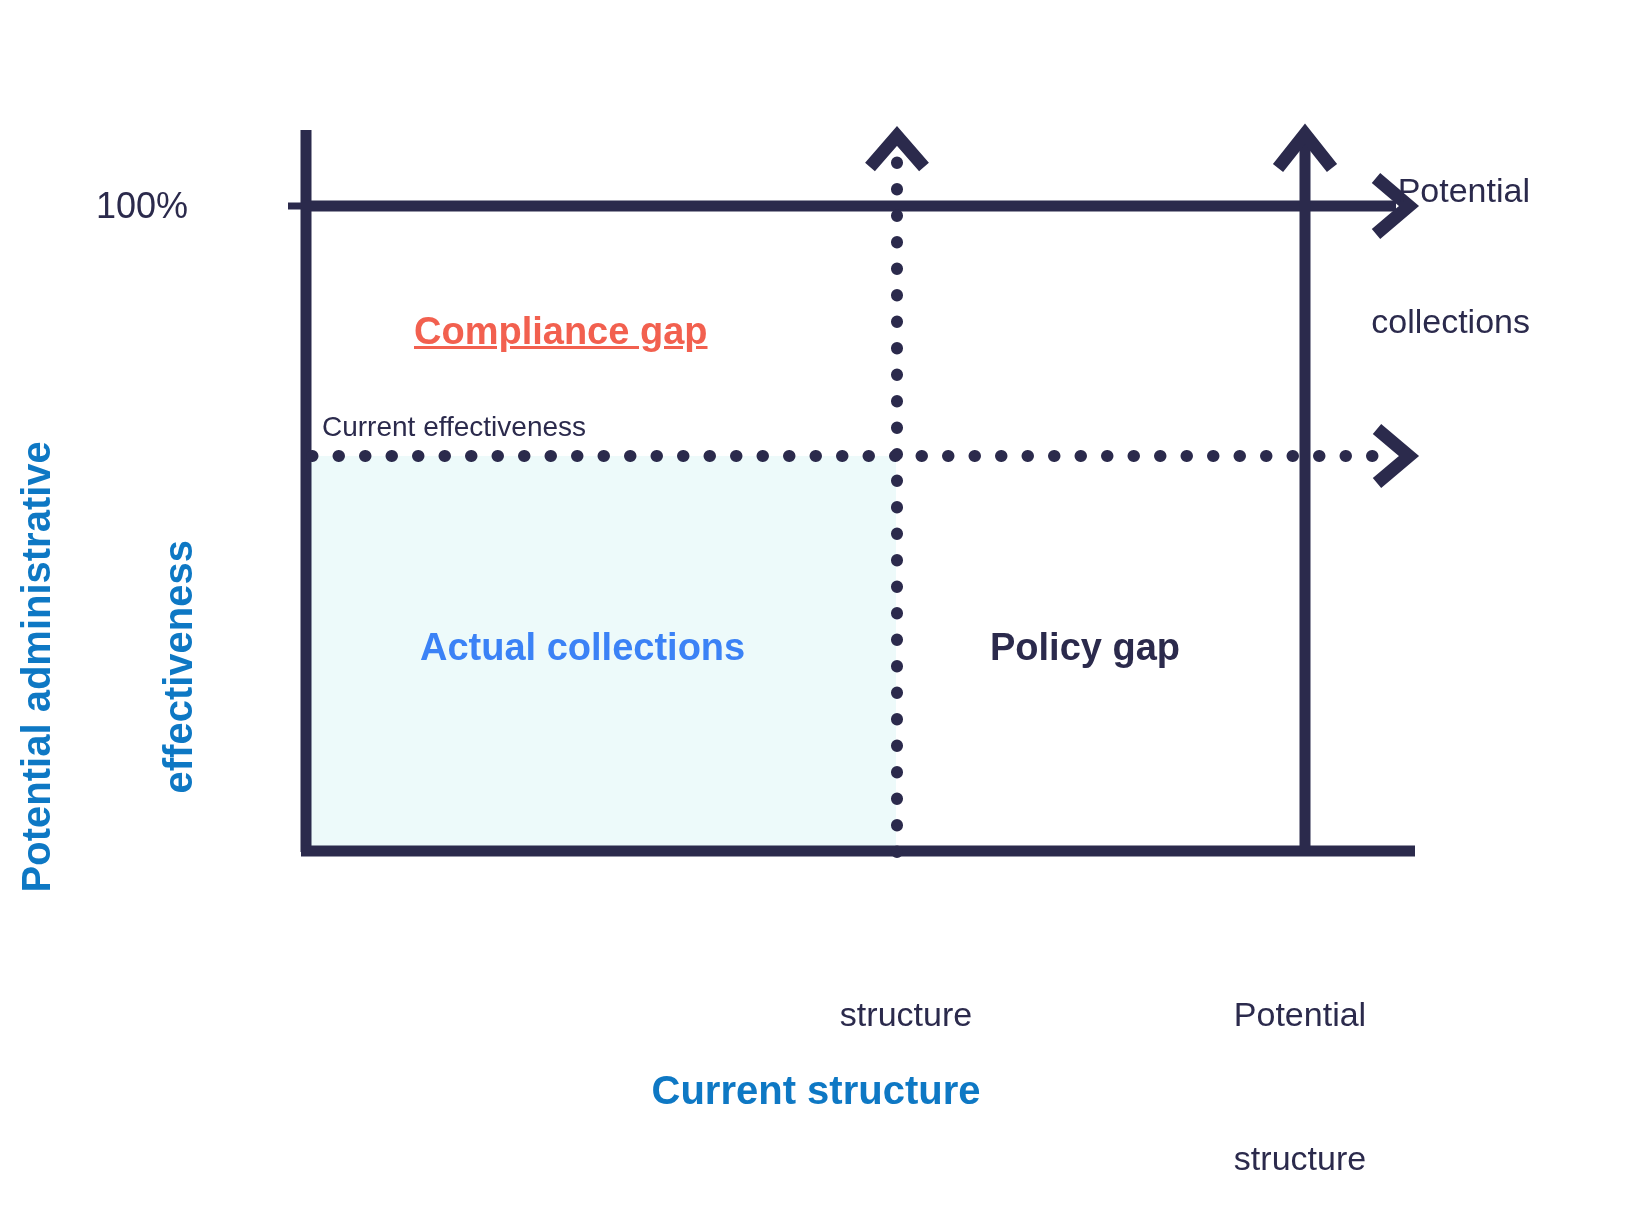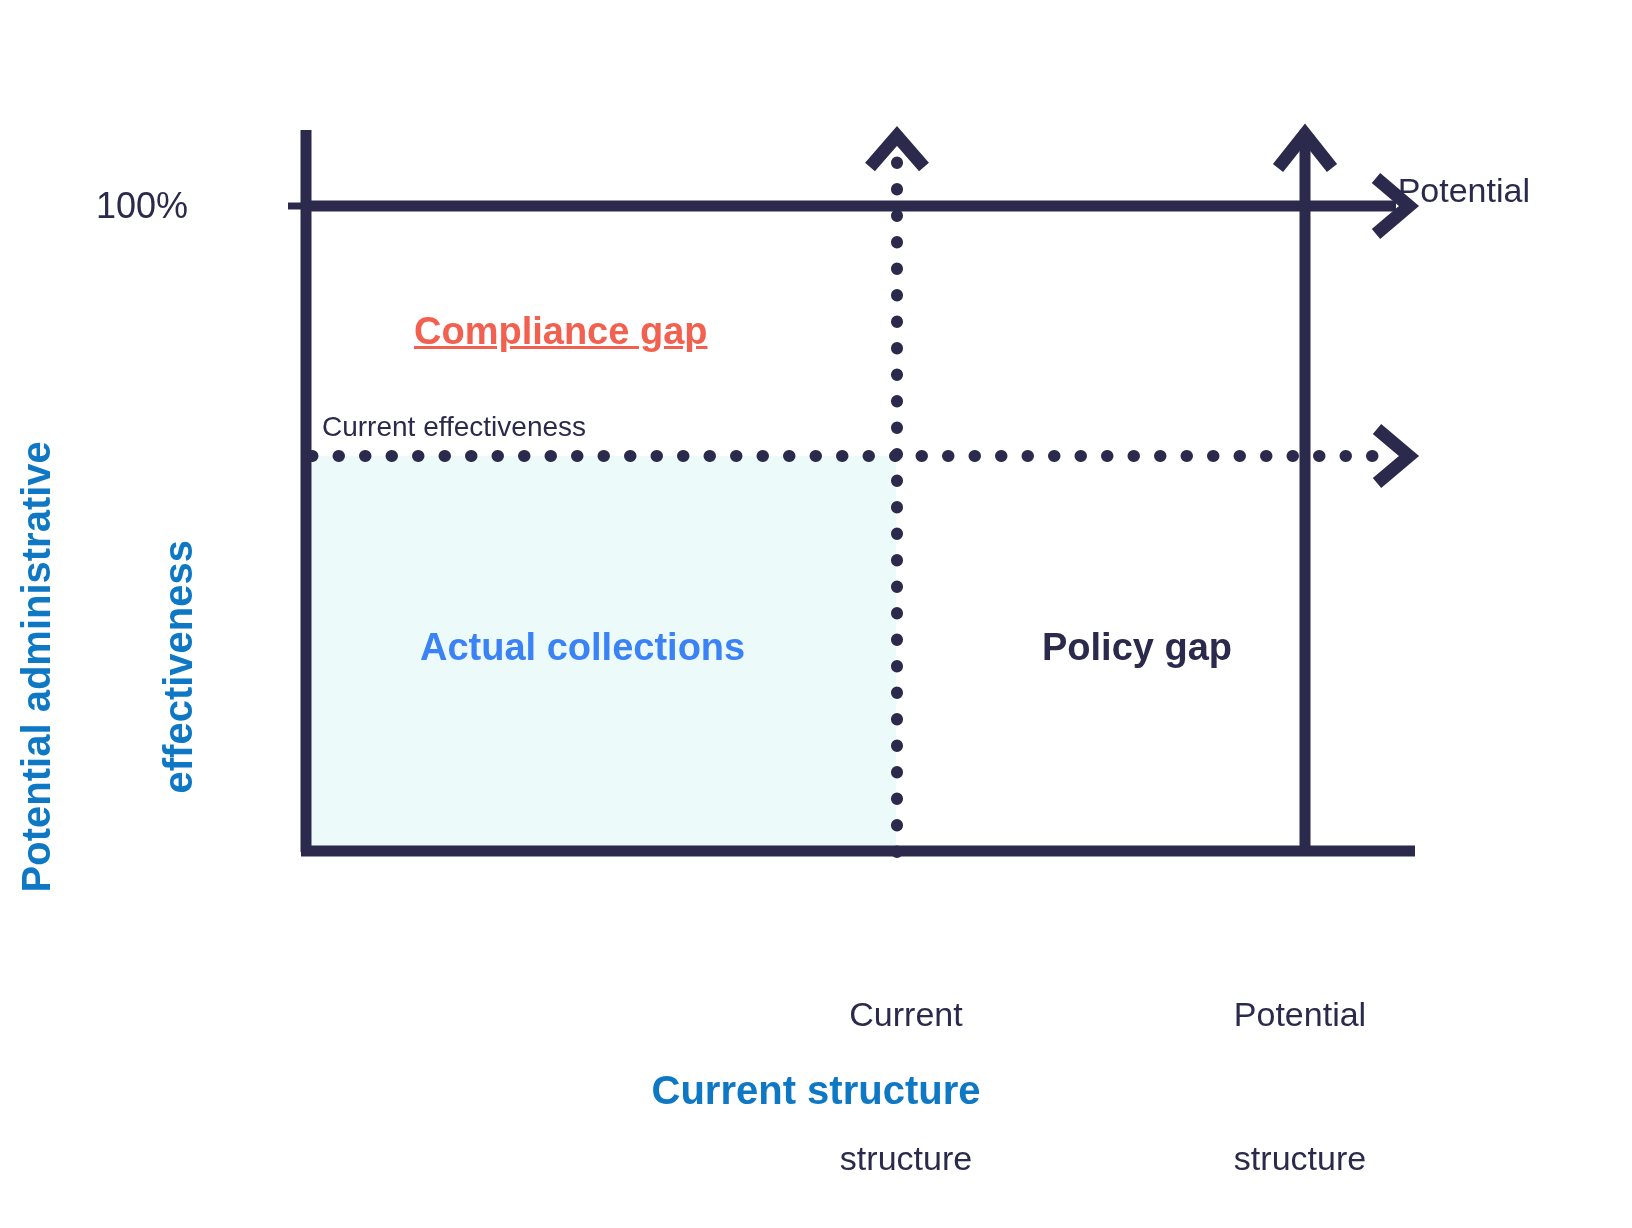--- a/index.html
+++ b/index.html
@@ -71,21 +71,21 @@
     color: #2B2A4C;
   }
   #label-actual-collections {
     left: 420px;
     top: 626px;
     font-size: 38px;
     font-weight: bold;
     color: #3b82f6;
   }
   #label-policy-gap {
-    left: 1042px;
+    left: 990px;
     top: 626px;
     font-size: 38px;
     font-weight: bold;
     color: #2B2A4C;
   }
   #label-potential-collections {
     left: 1038px;
     top: 82px;
     width: 492px;
     text-align: right;
@@ -154,24 +154,24 @@
   <div class="txt" id="label-compliance-gap">Compliance gap</div>
 
   <div class="txt" id="label-current-effectiveness">Current effectiveness</div>
 
   <div class="txt" id="label-actual-collections">Actual collections</div>
 
   <div class="txt" id="label-policy-gap">Policy gap</div>
 
   <div class="txt" id="label-potential-collections">
     <div>Potential</div>
+    <div>collections</div>
   </div>
 
   <div class="txt" id="label-current-structure-tick">
-    <div>Current</div>
     <div>structure</div>
   </div>
 
   <div class="txt" id="label-normative-structure-tick">
     <div>Potential</div>
     <div>structure</div>
   </div>
 
   <div class="txt" id="x-axis-title">Current structure</div>
 

